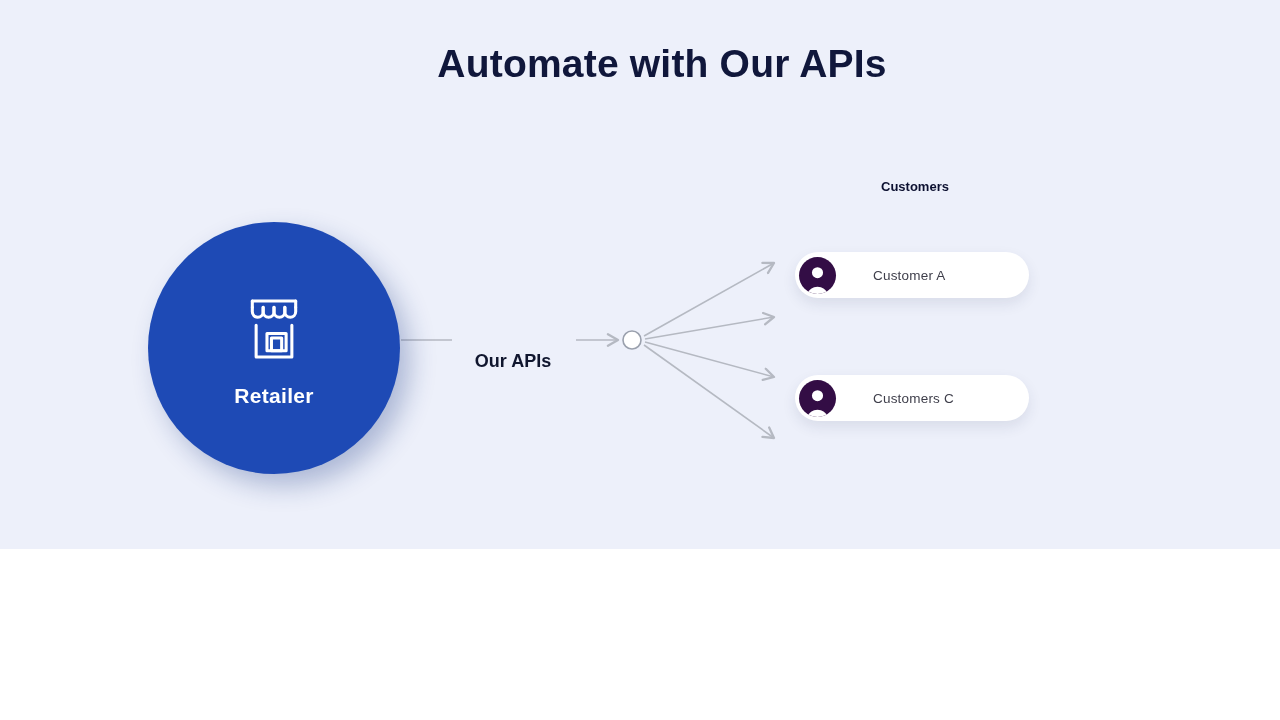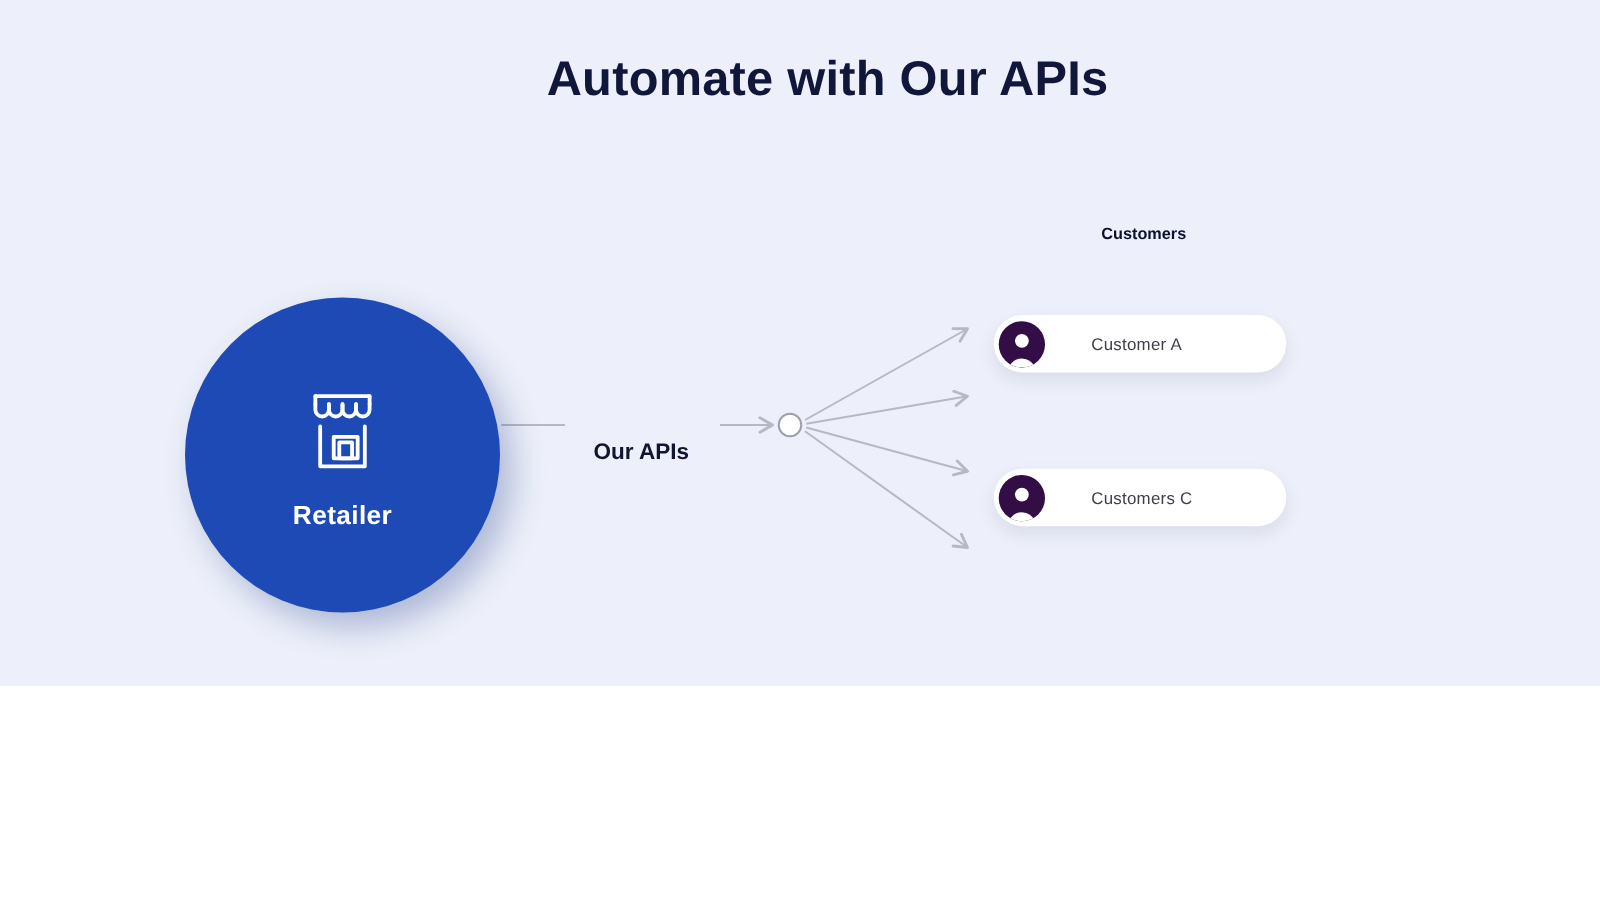--- a/index.html
+++ b/index.html
@@ -15,21 +15,21 @@
   }
 
   .page-title {
     position: absolute; left: 0; top: 42px; width: 100%;
     text-align: center; transform: translateX(22px);
     font-size: 39px; font-weight: bold; color: #10173b; letter-spacing: 0.2px;
   }
 
   
   .retailer-circle {
-    position: absolute; left: 148px; top: 238px; width: 252px; height: 252px;
+    position: absolute; left: 148px; top: 222px; width: 252px; height: 252px;
     border-radius: 50%; background: #1e4ab5;
     box-shadow: 10px 12px 26px rgba(22, 52, 130, 0.30);
     display: flex; flex-direction: column; align-items: center; justify-content: center;
   }
   .retailer-circle .store-icon { margin-top: 4px; }
   .retailer-label {
     margin-top: 14px; color: #ffffff; font-size: 21px; font-weight: bold; letter-spacing: 0.3px;
   }
 
   .apis-label {

